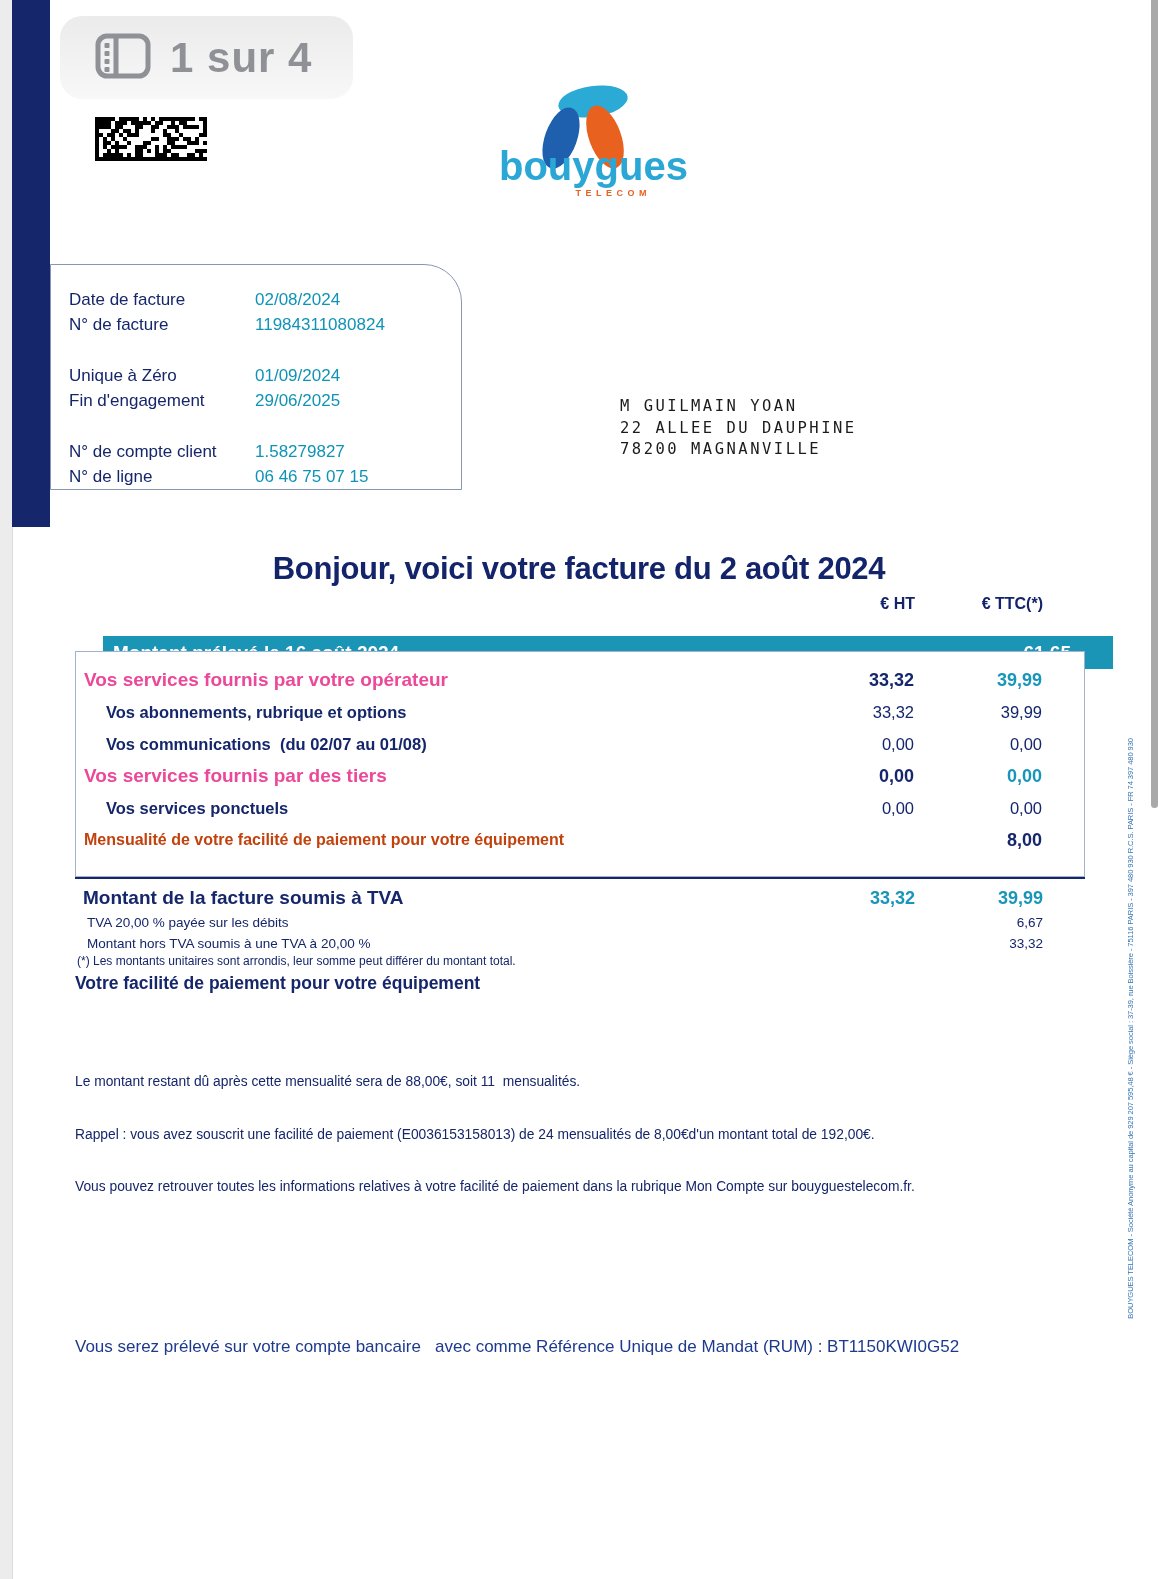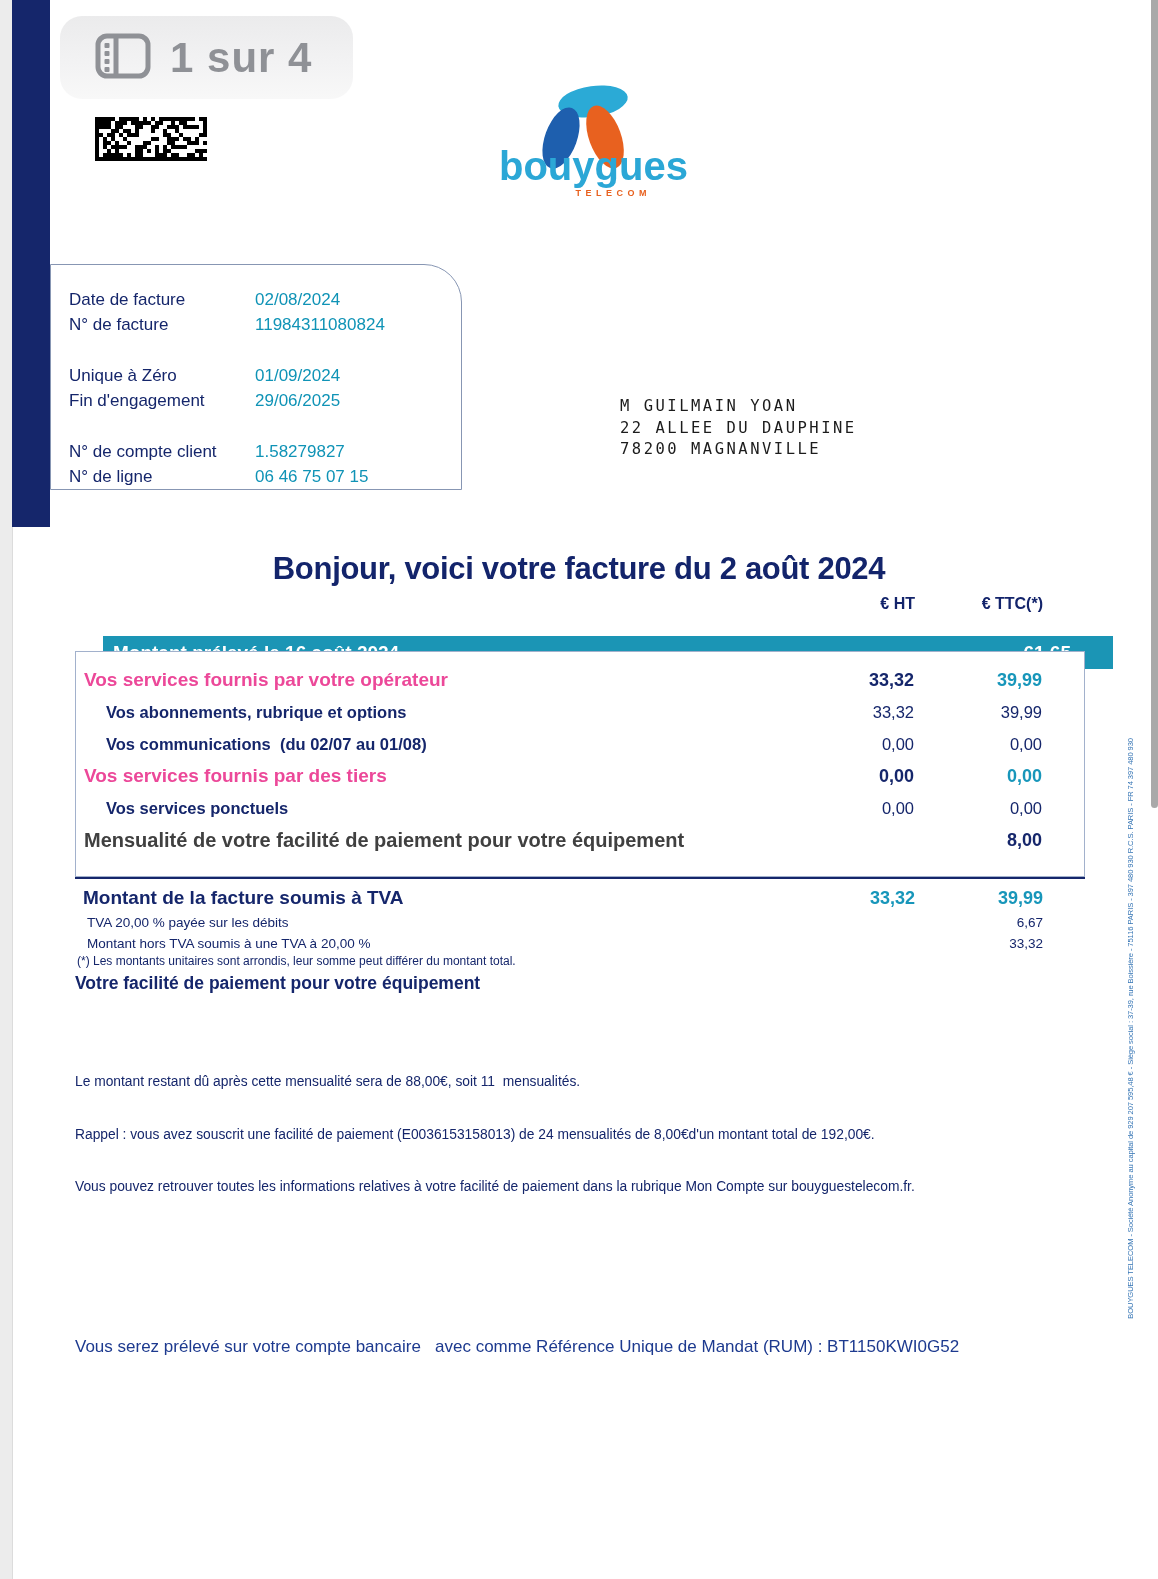--- a/index.html
+++ b/index.html
@@ -56,21 +56,21 @@
         color:#ffffff;font-size:19px;font-weight:700;padding-left:10px;box-sizing:border-box;width:1010px;margin-left:28px;}
 
   .box{top:651px;height:226px;border:1px solid #a2b1cc;background:#fff;padding-top:12px;box-sizing:border-box;}
   .box-row{height:32px;display:flex;align-items:center;font-size:17px;white-space:pre;}
   .row-label{flex:1;}
   .sec .row-label{color:#ec4899;font-weight:700;font-size:19px;padding-left:8px;}
   .sec .cell-ht{color:#15266b;font-weight:700;font-size:18px;}
   .sec .cell-ttc{color:#1796ba;font-weight:700;font-size:18px;}
   .sub .row-label{color:#15266b;font-weight:700;font-size:16.5px;padding-left:30px;}
   .sub .cell-ht,.sub .cell-ttc{color:#15266b;font-weight:400;font-size:16.5px;}
-  .strong .row-label{color:#404040;font-weight:700;font-size:20px;padding-left:8px;}
+  .strong .row-label{color:#c2410c;font-weight:700;font-size:16px;padding-left:8px;}
   .strong .cell-ht,.strong .cell-ttc{color:#15266b;font-weight:700;font-size:18px;}
 
   .navy-line{top:877px;height:2px;background:#15266b;}
 
   .tva-total{top:884px;display:flex;align-items:center;height:28px;}
   .tva-total .row-label{color:#15266b;font-weight:700;font-size:19px;padding-left:8px;}
   .tva-total .cell-ht,.tva-total .cell-ttc{color:#1796ba;font-weight:700;font-size:18px;}
   .tva-detail{display:flex;align-items:center;height:21px;font-size:13.5px;color:#15266b;}
   .tva-detail .row-label{padding-left:12px;}
   .tva-d1{top:912px;}

